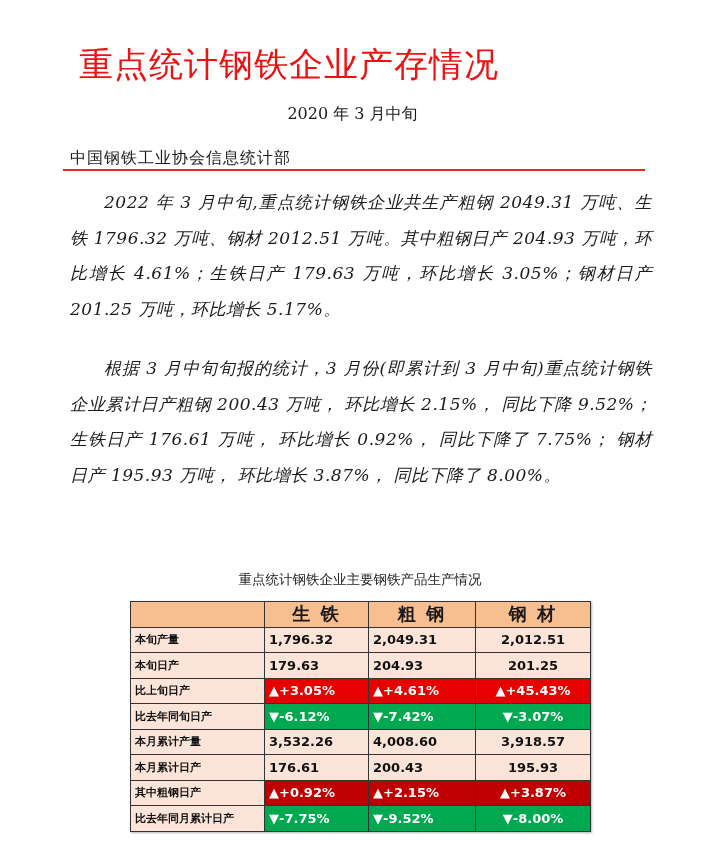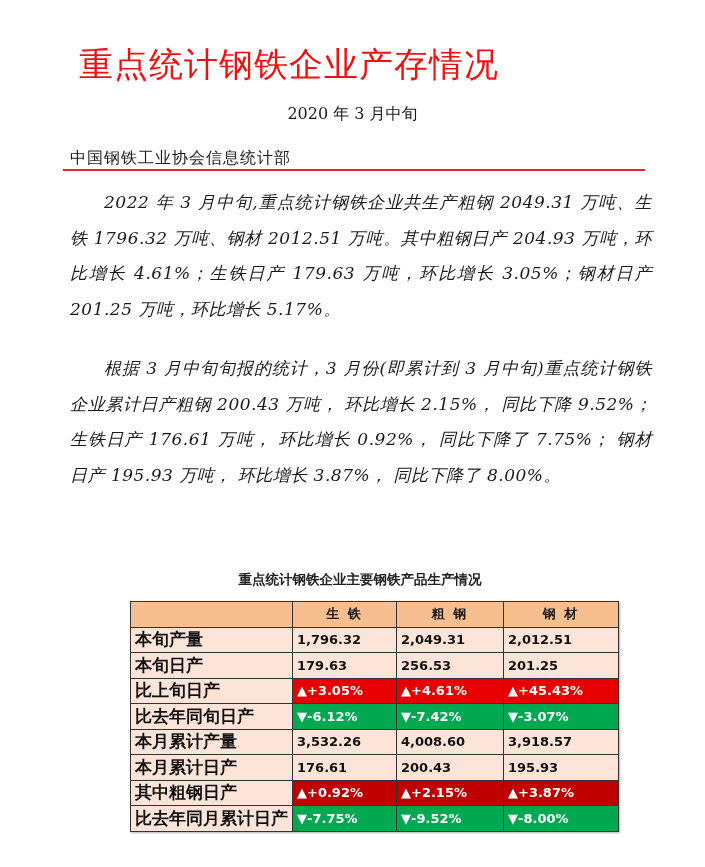--- a/index.html
+++ b/index.html
@@ -4,29 +4,29 @@
 <style>
   html, body { margin: 0; padding: 0; background: #ffffff; }
   body { width: 705px; height: 867px; position: relative; overflow: hidden; font-family: "DejaVu Serif", serif; color: #1a1a1a; }
   .title { position: absolute; left: 0; width: 578px; top: 40px; text-align: center; color: #ee1111; font-family: "DejaVu Sans", sans-serif; font-size: 34px; letter-spacing: 1px; line-height: 48px; }
   .subtitle { position: absolute; left: 0; width: 705px; top: 102px; text-align: center; font-size: 16px; line-height: 24px; }
   .org { position: absolute; left: 70px; top: 148px; font-size: 16px; line-height: 20px; letter-spacing: 1px; }
   .redline { position: absolute; left: 63px; top: 169px; width: 582px; height: 2px; background: #ee2222; }
   .para { position: absolute; left: 70px; width: 582px; font-size: 17px; line-height: 35.5px; text-align: justify; text-indent: 2em; letter-spacing: 0.5px; font-style: italic; }
   .p1 { top: 185px; }
   .p2 { top: 351px; }
-  .tcaption { position: absolute; left: 130px; width: 460px; top: 569px; text-align: center; font-family: "DejaVu Sans", sans-serif; font-weight: bold; font-size: 13.5px; line-height: 20px; color: #222; }
+  .tcaption { position: absolute; left: 130px; width: 460px; top: 569px; text-align: center; font-family: "DejaVu Sans", sans-serif; font-weight: normal; font-size: 13.5px; line-height: 20px; color: #222; }
   table.grid { position: absolute; left: 130px; top: 601px; border-collapse: collapse; font-family: "DejaVu Sans", sans-serif; font-weight: bold; font-size: 13px; box-shadow: 1px 1px 2px rgba(0,0,0,0.3); }
   table.grid td, table.grid th { border: 1.5px solid #333; height: 24.5px; padding: 0 4px; white-space: nowrap; }
-  table.grid th { background: #f7bf8f; text-align: center; font-size: 13px; letter-spacing: 2px; }
+  table.grid th { background: #f7bf8f; text-align: center; font-size: 18px; letter-spacing: 2px; }
   table.grid td { background: #fce5d8; color: #111; }
-  td.rowlabel { width: 125px; font-size: 17px; font-family: Liberation Mono, monospace; }
+  td.rowlabel { width: 125px; font-size: 11px; font-family: Liberation Mono, monospace; }
   td.c1 { width: 95px; }
   td.c2 { width: 98px; }
-  td.c3 { width: 106px; }
+  td.c3 { width: 106px; text-align: center; }
   td.up { background: #e60000 !important; color: #fff !important; }
   td.up-dark { background: #c00000 !important; color: #fff !important; }
   td.down { background: #00a94f !important; color: #fff !important; }
 </style>
 </head>
 <body>
 
 <div class="title">重点统计钢铁企业产存情况</div>
 <div class="subtitle">2020 年 3 月中旬</div>
 <div class="org">中国钢铁工业协会信息统计部</div>
@@ -49,21 +49,21 @@
   <tbody>
     <tr>
       <td class="rowlabel">本旬产量</td>
       <td class="c1">1,796.32</td>
       <td class="c2">2,049.31</td>
       <td class="c3">2,012.51</td>
     </tr>
     <tr>
       <td class="rowlabel">本旬日产</td>
       <td class="c1">179.63</td>
-      <td class="c2">256.53</td>
+      <td class="c2">204.93</td>
       <td class="c3">201.25</td>
     </tr>
     <tr>
       <td class="rowlabel">比上旬日产</td>
       <td class="c1 up">▲+3.05%</td>
       <td class="c2 up">▲+4.61%</td>
       <td class="c3 up">▲+45.43%</td>
     </tr>
     <tr>
       <td class="rowlabel">比去年同旬日产</td>

